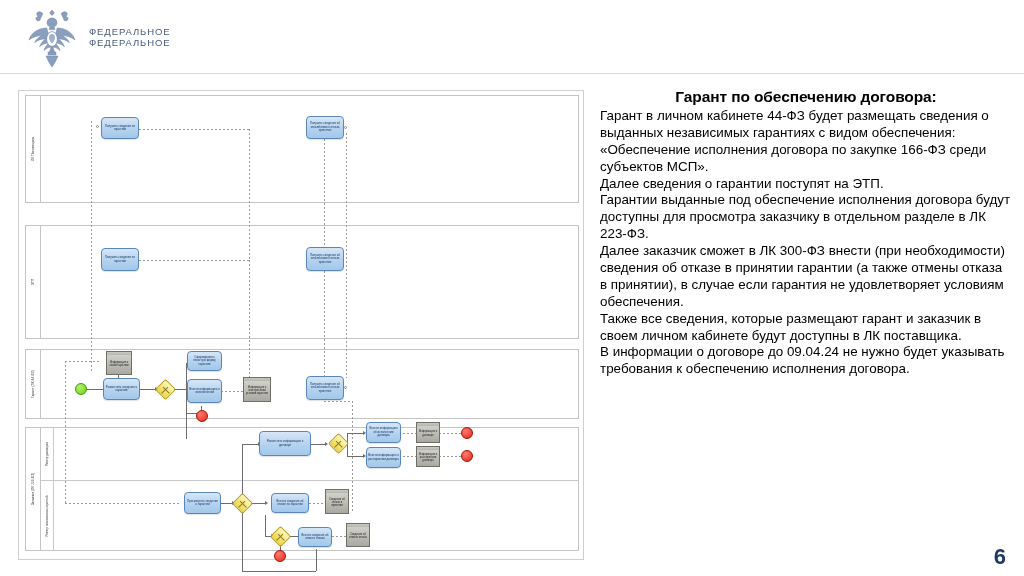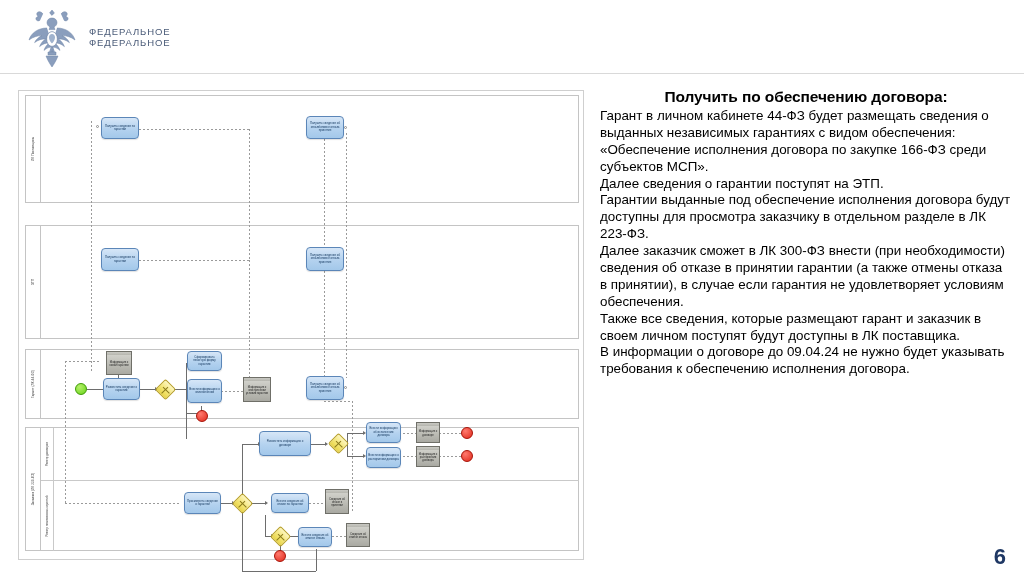--- a/index.html
+++ b/index.html
@@ -374,26 +374,26 @@
       </div>
 
       <div class="doc" style="left:327px; top:434px; width:24px; height:22px;">
         <span>Сведения об отмене отказа</span>
       </div>
 
     </div>
   </div>
 
   <div class="rightpanel">
-    <div class="rp-title">Получить по обеспечению договора:</div>
+    <div class="rp-title">Гарант по обеспечению договора:</div>
     <div class="rp-body">
       <p>Гарант в личном кабинете 44-ФЗ будет размещать сведения о выданных независимых гарантиях с видом обеспечения: «Обеспечение исполнения договора по закупке 166-ФЗ среди субъектов МСП».</p>
       <p>Далее сведения о гарантии поступят на ЭТП.</p>
       <p>Гарантии выданные под обеспечение исполнения договора будут доступны для просмотра заказчику в отдельном разделе в ЛК 223-ФЗ.</p>
       <p>Далее заказчик сможет в ЛК 300-ФЗ внести (при необходимости) сведения об отказе в принятии гарантии (а также отмены отказа в принятии), в случае если гарантия не удовлетворяет условиям обеспечения.</p>
-      <p>Также все сведения, которые размещают гарант и заказчик в своем личном поступят будут доступны в ЛК поставщика.</p>
+      <p>Также все сведения, которые размещают гарант и заказчик в своем личном кабинете будут доступны в ЛК поставщика.</p>
       <p>В информации о договоре до 09.04.24 не нужно будет указывать требования к обеспечению исполнения договора.</p>
     </div>
   </div>
 
   <div class="pagenum">6</div>
 
 </div>
 
 </body></html>

